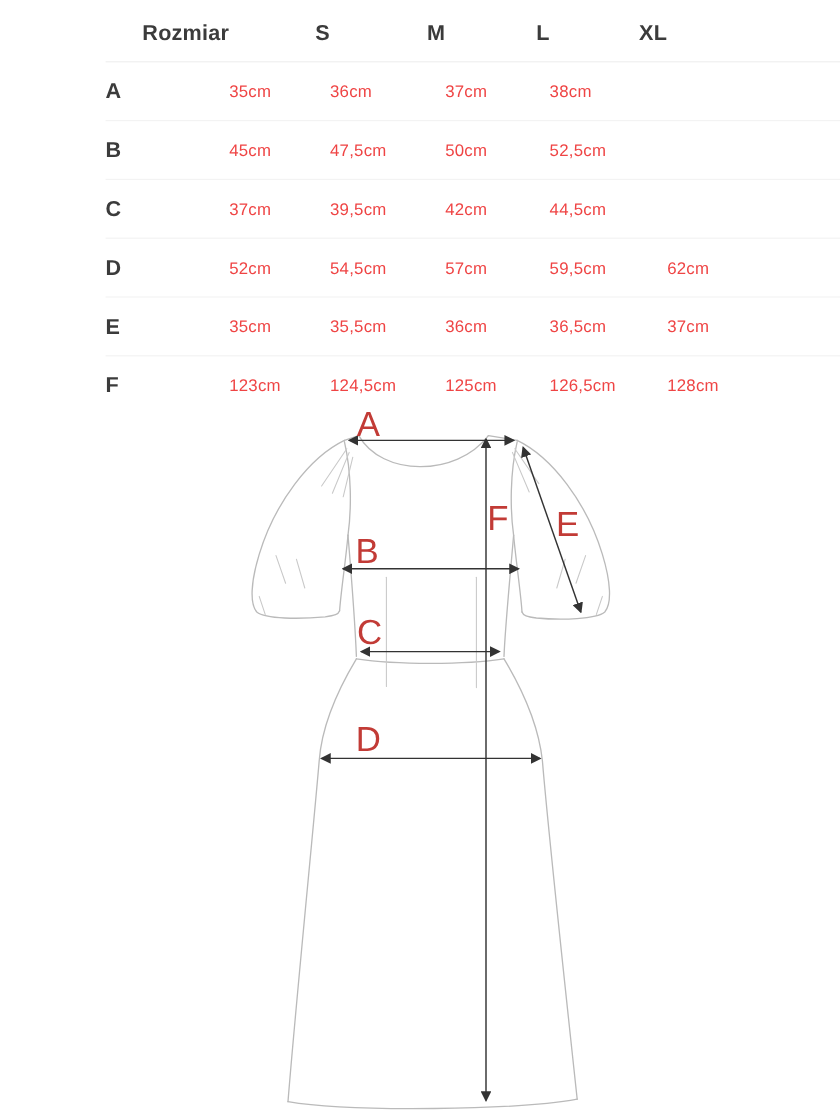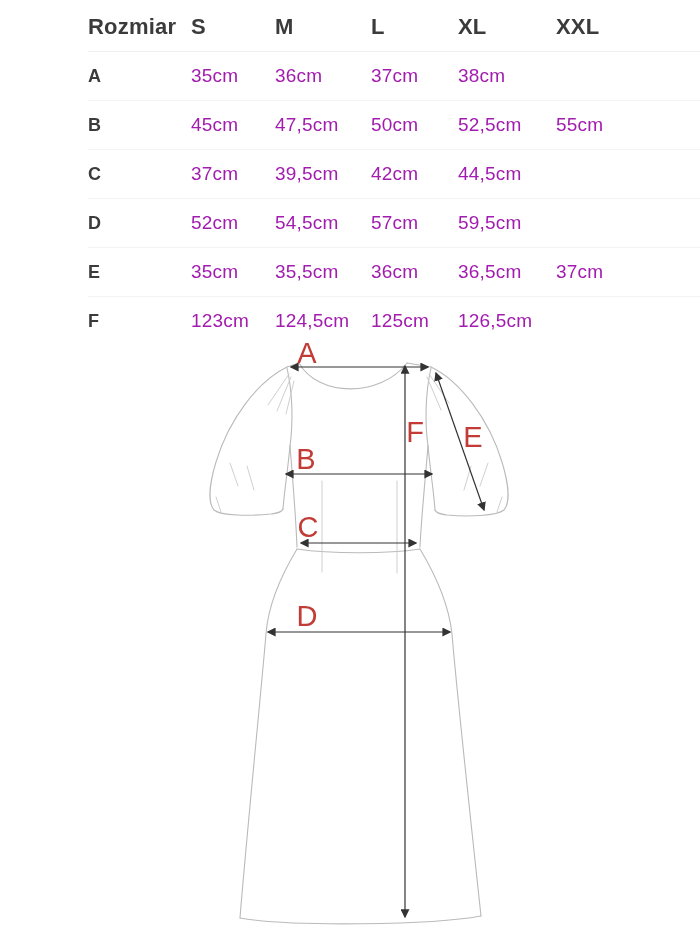--- a/index.html
+++ b/index.html
@@ -14,84 +14,84 @@
   .trow{
     display:grid;
     grid-template-columns:103px 84px 96px 87px 98px auto;
     align-items:center;
     height:48px;
     border-bottom:1px solid #f3f3f3;
   }
   .trow.head{border-bottom:1px solid #efefef;}
   .trow:last-child{border-bottom:none;}
   .cell{white-space:nowrap;}
-  .cell.htxt{font-size:22px;font-weight:700;color:#3b3b3b;letter-spacing:.2px;}
+  .cell.htxt{font-size:18px;font-weight:700;color:#3b3b3b;letter-spacing:.2px;text-align:right;}
   .cell.label{font-size:18px;font-weight:700;color:#3b3b3b;}
-  .cell.value{font-size:19px;font-weight:400;color:#a21caf;letter-spacing:.2px;}
+  .cell.value{font-size:14px;font-weight:400;color:#ef4444;letter-spacing:.2px;}
   svg text.mlabel{
     font-family:"Liberation Sans",sans-serif;
     font-size:29px;font-weight:500;
   }
 </style>
 </head>
 <body>
 
 <div class="size-table">
   <div class="trow head">
     <div class="cell htxt">Rozmiar</div>
     <div class="cell htxt">S</div>
     <div class="cell htxt">M</div>
     <div class="cell htxt">L</div>
     <div class="cell htxt">XL</div>
-    <div class="cell htxt">XXL</div>
   </div>
   <div>
       <div class="trow">
         <div class="cell label">A</div>
         <div class="cell value">35cm</div>
         <div class="cell value">36cm</div>
         <div class="cell value">37cm</div>
         <div class="cell value">38cm</div>
       </div>
       <div class="trow">
         <div class="cell label">B</div>
         <div class="cell value">45cm</div>
         <div class="cell value">47,5cm</div>
         <div class="cell value">50cm</div>
         <div class="cell value">52,5cm</div>
-        <div class="cell value">55cm</div>
       </div>
       <div class="trow">
         <div class="cell label">C</div>
         <div class="cell value">37cm</div>
         <div class="cell value">39,5cm</div>
         <div class="cell value">42cm</div>
         <div class="cell value">44,5cm</div>
       </div>
       <div class="trow">
         <div class="cell label">D</div>
         <div class="cell value">52cm</div>
         <div class="cell value">54,5cm</div>
         <div class="cell value">57cm</div>
         <div class="cell value">59,5cm</div>
+        <div class="cell value">62cm</div>
       </div>
       <div class="trow">
         <div class="cell label">E</div>
         <div class="cell value">35cm</div>
         <div class="cell value">35,5cm</div>
         <div class="cell value">36cm</div>
         <div class="cell value">36,5cm</div>
         <div class="cell value">37cm</div>
       </div>
       <div class="trow">
         <div class="cell label">F</div>
         <div class="cell value">123cm</div>
         <div class="cell value">124,5cm</div>
         <div class="cell value">125cm</div>
         <div class="cell value">126,5cm</div>
+        <div class="cell value">128cm</div>
       </div>
     </div>
 </div>
 
 <svg width="700" height="933" viewBox="0 0 700 933" style="position:absolute;left:0;top:0">
   <defs>
     <marker id="ah" viewBox="0 0 10 10" refX="8.5" refY="5" markerWidth="7.5" markerHeight="7.5" orient="auto-start-reverse">
       <path d="M0,0 L10,5 L0,10 z" fill="#333333"></path>
     </marker>
   </defs>

